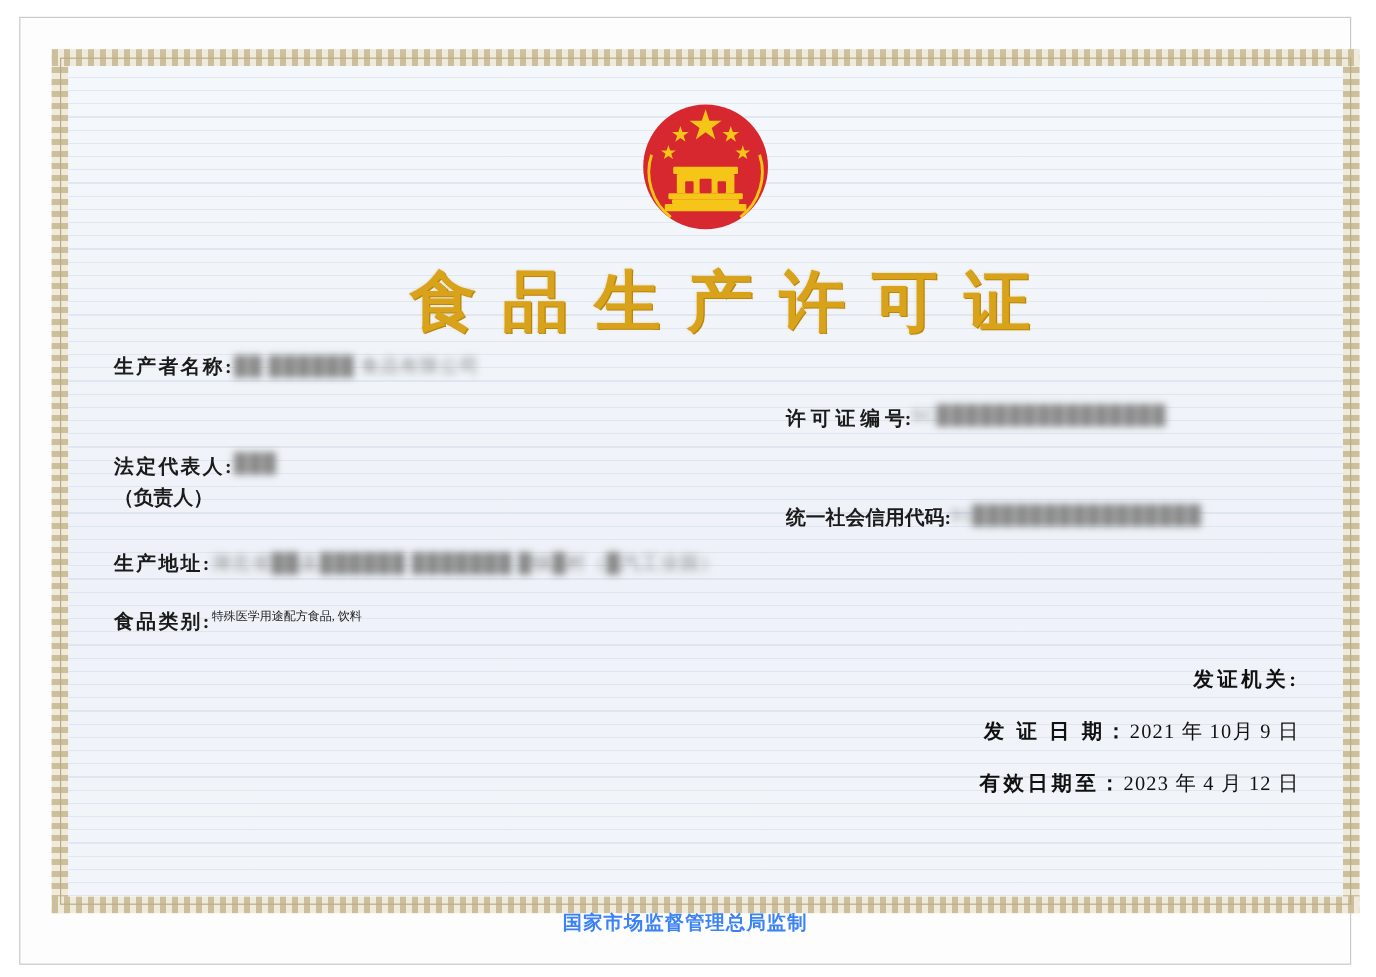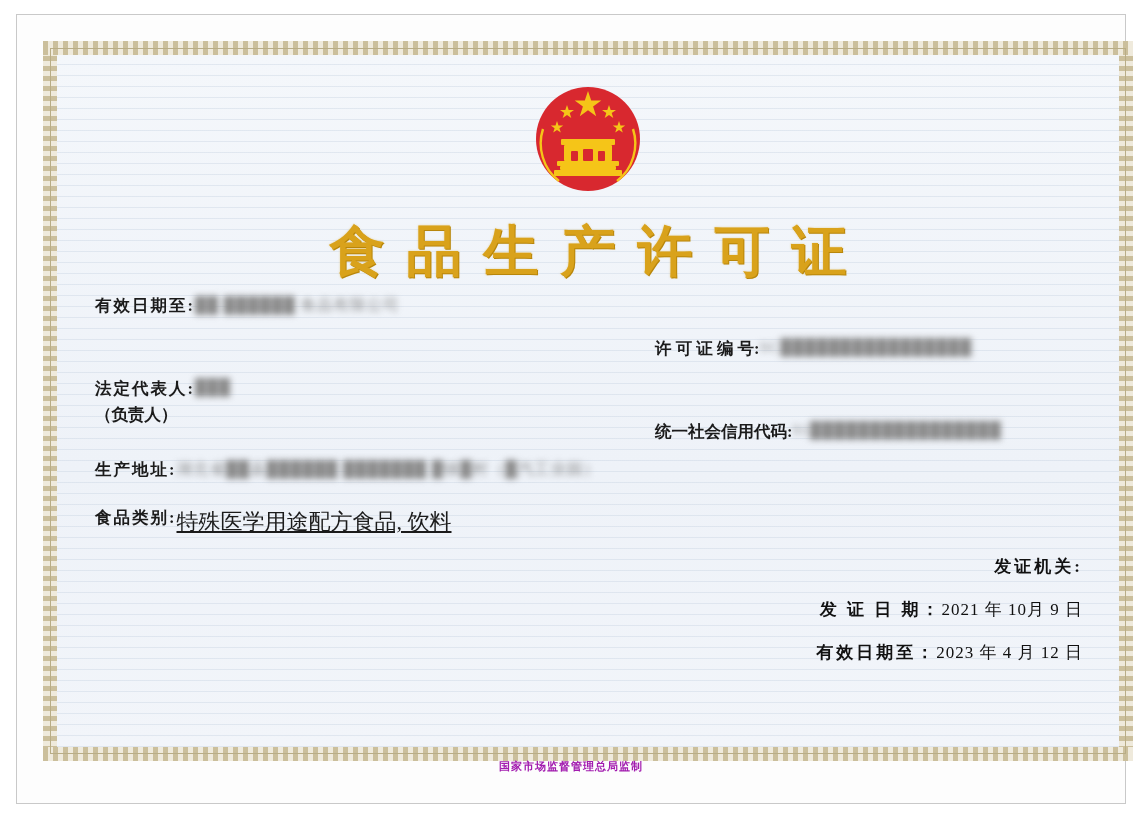--- a/index.html
+++ b/index.html
@@ -123,20 +123,21 @@
     width: 100%;
     text-align: center;
     font-size: 55px;
     letter-spacing: 22px;
     text-indent: 22px;
     font-weight: bold;
     font-family: "DejaVu Serif", "Liberation Serif", serif;
     color: #d9a21b;
     text-shadow: 1px 1px 0 #b8860b, 0 0 2px rgba(218,165,32,0.5);
     white-space: nowrap;
+    padding-left: 12px;
   }
 
   
   .fields {
     position: absolute;
     left: 38px;
     top: 240px;
     width: 986px;
     font-size: 16px;
     color: #1b1b1b;
@@ -166,22 +167,21 @@
     white-space: nowrap;
     vertical-align: top;
   }
   .lbl-sp3 {
     letter-spacing: 2px;
   }
 
   .val {
     display: inline-block;
     vertical-align: top;
-    font-size: 22px;
-    text-decoration: underline;
+    font-size: 10px;
   }
 
   
   .blur {
     display: inline-block;
     vertical-align: top;
     color: #8a8a8a;
     filter: blur(3.2px);
     -webkit-filter: blur(3.2px);
     letter-spacing: 1px;
@@ -223,24 +223,24 @@
     font-family: "Liberation Serif", "DejaVu Serif", serif;
     letter-spacing: 1px;
   }
 
   .footer-note {
     position: absolute;
     left: 0;
     top: 760px;
     width: 1147px;
     text-align: center;
-    font-size: 11px;
+    font-size: 16px;
     font-weight: bold;
     letter-spacing: 1px;
-    color: #a21caf;
+    color: #3b82f6;
     font-family: "Liberation Serif", "DejaVu Serif", serif;
   }
 </style>
 </head>
 <body>
 
 <div class="page">
 
   <div class="doc-frame">
 
@@ -282,21 +282,21 @@
           </svg>
         </span>
       </div>
 
       <div class="cert-title">食品生产许可证</div>
 
       <div class="fields">
 
         <div class="row">
           <div class="col-left">
-            <span class="lbl lbl-sp3">有效日期至:</span><span class="blur">██ ██████ 食品有限公司</span>
+            <span class="lbl lbl-sp3">生产者名称:</span><span class="blur">██ ██████ 食品有限公司</span>
           </div>
           <div class="col-right">
             <span class="lbl">许 可 证 编 号:</span><span class="blur">SC████████████████</span>
           </div>
         </div>
 
         <div class="row" style="margin-top:18px;">
           <div class="col-left">
             <span class="lbl lbl-sp3">法定代表人:</span><span class="blur">███</span>
             <div style="height:4px"></div>

